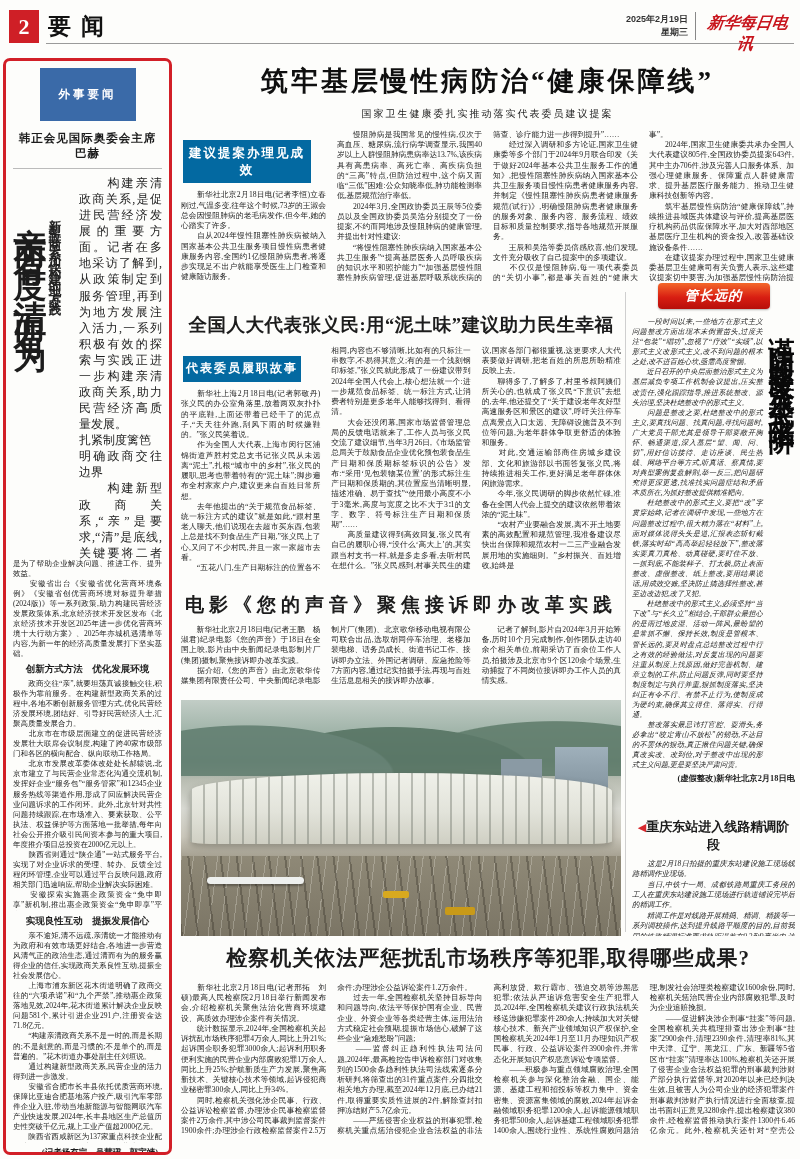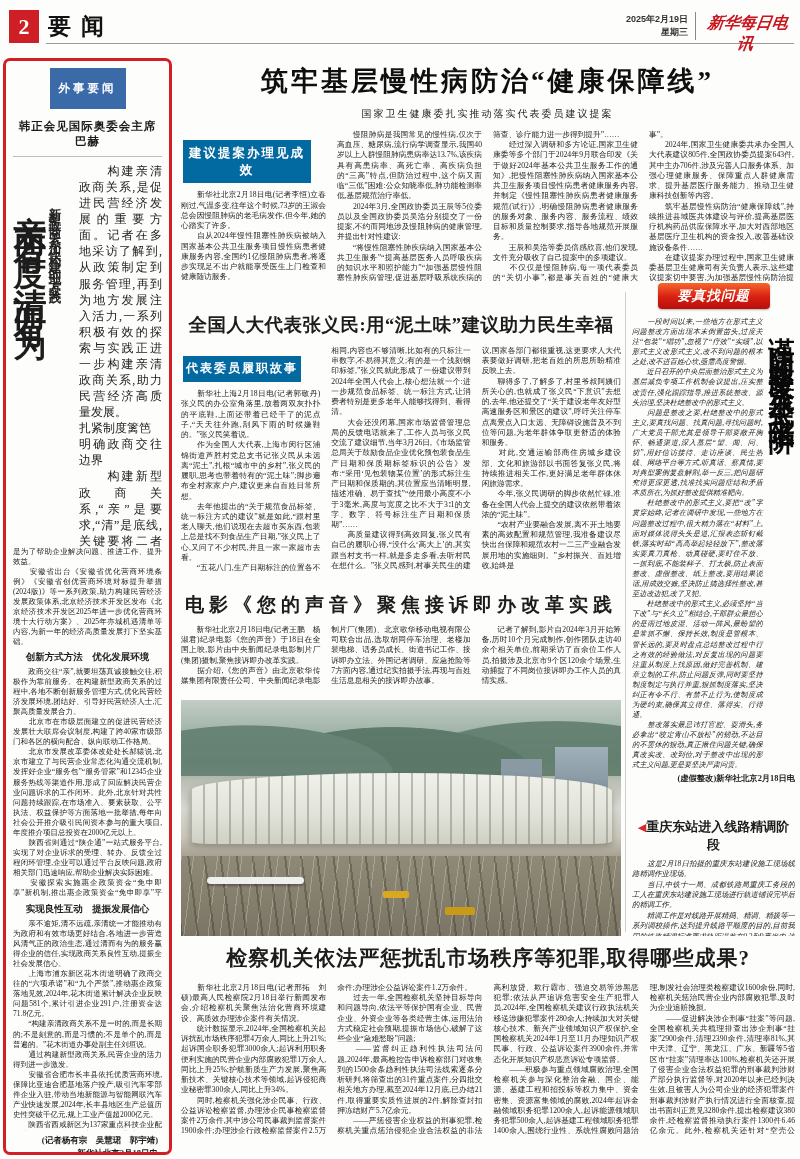--- a/index.html
+++ b/index.html
@@ -18,22 +18,22 @@
   .mast-rule { position:absolute; left:46px; right:6px; top:43px; height:1px; background:#9a9a9a; }
   .mast-date { position:absolute; right:112px; top:13px; text-align:right; font-size:9px;
     line-height:1.45; color:#333; font-family:"Liberation Sans",sans-serif; font-weight:bold; }
   .mast-div { position:absolute; right:104px; top:12px; width:1px; height:28px; background:#888; }
   .paper-logo { position:absolute; right:6px; top:13px; width:95px; text-align:center;
     color:#c8161e; font-size:16px; font-weight:bold; transform:skewX(-8deg); letter-spacing:0px;
     font-style:italic; }
   
   .left-frame { position:absolute; left:3px; top:58px; width:169px; height:1097px;
     border:3px solid #d21f27; border-radius:7px; background:#fdfdfb; padding:5px 7px 6px 7px; overflow:hidden; }
-  .kicker { width:76px; margin:2px auto 6px auto; background:#3a6aa8; color:#fff;
-    font-size:11.5px; font-weight:bold; text-align:center; padding:13px 0; letter-spacing:3px; }
+  .kicker { width:96px; margin:2px auto 6px auto; background:#3a6aa8; color:#fff;
+    font-size:11.5px; font-weight:bold; text-align:center; padding:19px 0; letter-spacing:3px; }
   .brief-hl { text-align:center; font-size:11.5px; font-weight:bold; letter-spacing:1px;
     padding:4px 0 7px 0; border-bottom:1px solid #bbb; margin-bottom:6px; }
   .lc-row { display:flex; height:384px; overflow:hidden; margin-top:2px; }
   .lc-titles { display:flex; flex:0 0 66px; justify-content:flex-start; }
   .lc-bigtitle { writing-mode:vertical-rl; font-size:33px; font-weight:bold; letter-spacing:13px;
     line-height:1.0; margin-top:26px; }
   .lc-subtitle { writing-mode:vertical-rl; font-size:12.5px; font-weight:bold; letter-spacing:6px;
     margin-top:34px; margin-right:3px; color:#222; }
   .lc-body { flex:1; font-size:12px; line-height:1.34; text-align:justify; white-space:pre-line;
     overflow:hidden; }
@@ -217,21 +217,21 @@
     <div class="ph-canopy"></div>
     <div class="ph-tracks"></div>
     <div class="ph-train"></div>
     <div class="ph-mach1"></div>
     <div class="ph-mach2"></div>
   </div>
 
   <div class="vrule"></div>
 
   <div class="commentary">
-    <div class="badge">要真找问题</div>
+    <div class="badge">管长远的</div>
     <div class="comm-flex">
       <div class="comm-body">　　一段时间以来,一些地方在形式主义问题整改方面出现本末倒置苗头,过度关注“包装”“唱功”,忽视了“疗效”“实绩”,以形式主义改形式主义,改不到问题的根本之处,改不进百姓心坎,亟需高度警惕。
 　　近日召开的中央层面整治形式主义为基层减负专项工作机制会议提出,压实整改责任,强化跟踪指导,推进系统整改、源头治理,坚决杜绝整改中的形式主义。
 　　问题是整改之要,杜绝整改中的形式主义,要真找问题、找真问题,寻找问题时,广大党员干部尤其是领导干部要敞开胸怀、畅通渠道,深入基层“望、闻、问、切”,用好信访接待、走访座谈、民生热线、网络平台等方式,听真话、察真情,要对典型案例复盘解剖,举一反三,把问题研究得更深更透,找准找实问题症结和矛盾本质所在,为抓好整改提供精准靶向。
 　　杜绝整改中的形式主义,要把“改”字贯穿始终,记者在调研中发现,一些地方在问题整改过程中,很大精力落在“材料”上,面对媒体说得头头是道,汇报表态斩钉截铁,落实时却“高高举起轻轻放下”,整改落实要真刀真枪、动真碰硬,要盯住不放、一抓到底,不能装样子、打太极,防止表面整改、虚假整改、纸上整改,要用结果说话,用成效交账,坚决防止搞选择性整改,甚至边改边犯,改了又犯。
 　　杜绝整改中的形式主义,必须坚持“当下改”与“长久立”相结合,干部群众最担心的是雨过地皮湿、活动一阵风,最盼望的是常抓不懈、保持长效,制度是管根本、管长远的,要及时盘点总结整改过程中行之有效的经验做法,对反复出现的问题要注重从制度上找原因,做好完善机制、建章立制的工作,防止问题反弹,同时要坚持制度制定与执行并重,狠抓制度落实,坚决纠正有令不行、有禁不止行为,使制度成为硬约束,确保其立得住、落得实、行得通。
 　　整改落实最忌讳打官腔、耍滑头,务必拿出“咬定青山不放松”的韧劲,不达目的不罢休的狠劲,真正揪住问题关键,确保真改实改、改到位,对于整改中出现的形式主义问题,更是要坚决严肃问责。</div>
       <div class="comm-hl">谨防问题整改落入形式主义陷阱</div>
     </div>
     <div class="comm-byline">(虚假整改)新华社北京2月18日电</div>

